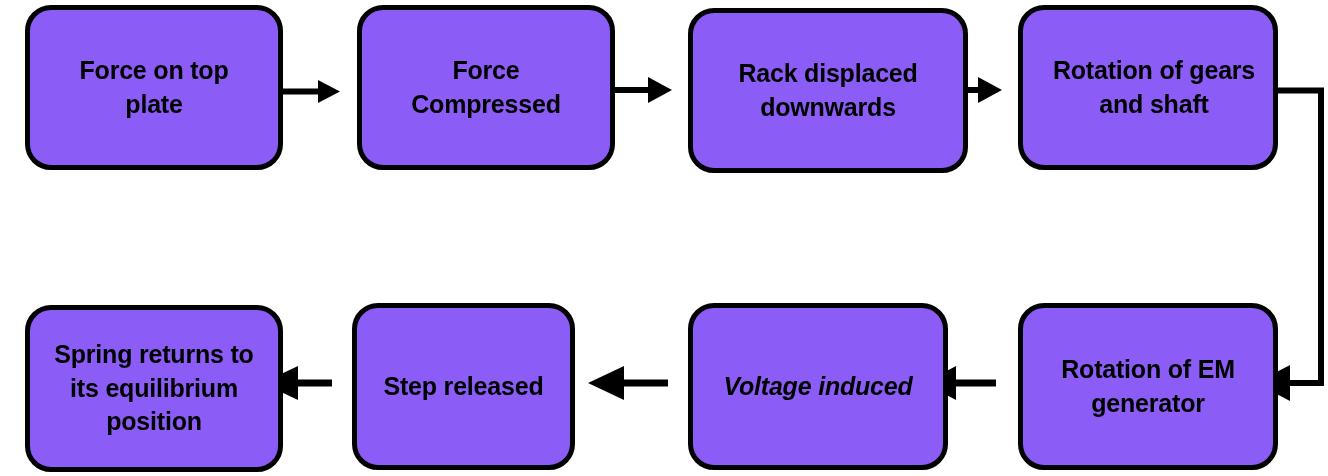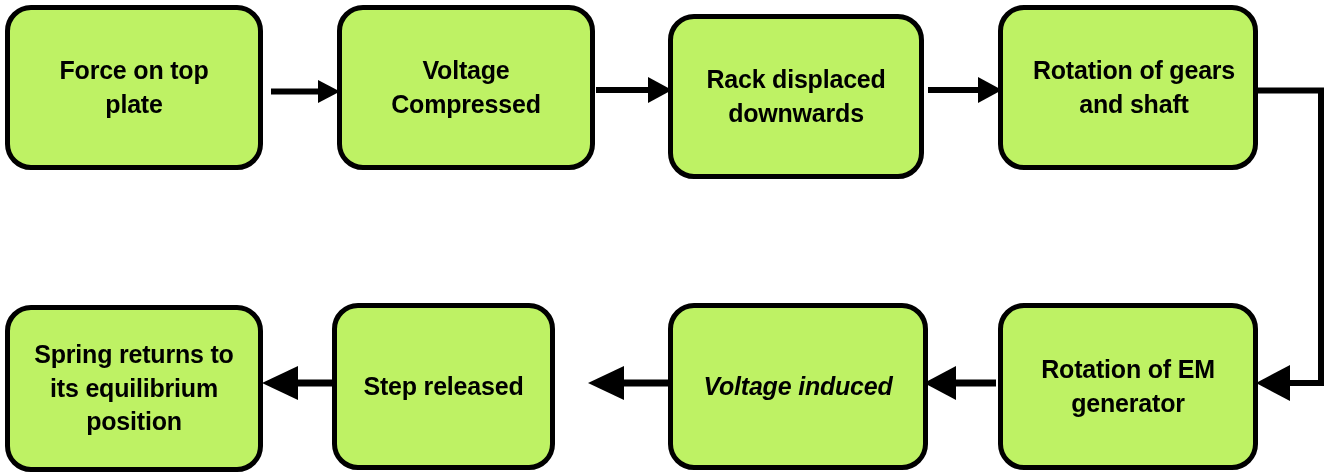--- a/index.html
+++ b/index.html
@@ -12,28 +12,29 @@
     position: relative;
     width: 1328px;
     height: 476px;
     background: #ffffff;
     overflow: hidden;
     font-family: "Liberation Sans", sans-serif;
   }
   .node {
     position: absolute;
     box-sizing: border-box;
-    background: #bef264;
+    background: #8b5cf6;
     border: 5px solid #000000;
     border-radius: 26px;
     display: flex;
     align-items: center;
     justify-content: center;
     text-align: center;
     z-index: 3;
+    margin-left: 20px;
   }
   .node-label {
     font-family: "Liberation Sans", sans-serif;
     font-weight: bold;
     font-size: 25px;
     line-height: 1.34;
     color: #000000;
     letter-spacing: -0.2px;
     padding: 0 10px;
     white-space: pre-line;
@@ -90,25 +91,25 @@
       <polygon points="298,366 262,383 298,400" fill="#000000"></polygon>
     </g>
   </svg>
 
   <div class="node" style="left:5px; top:5px; width:258px; height:165px;">
     <span class="node-label">Force on top
 plate</span>
   </div>
 
   <div class="node" style="left:337px; top:5px; width:258px; height:165px;">
-    <span class="node-label">Voltage
+    <span class="node-label">Force
 Compressed</span>
   </div>
 
-  <div class="node" style="left:668px; top:14px; width:256px; height:165px;">
+  <div class="node" style="left:668px; top:8px; width:280px; height:165px;">
     <span class="node-label">Rack displaced
 downwards</span>
   </div>
 
   <div class="node" style="left:998px; top:5px; width:260px; height:165px;padding-left:12px;">
     <span class="node-label">Rotation of gears
 and shaft</span>
   </div>
 
   <div class="node" style="left:5px; top:305px; width:258px; height:167px;">

